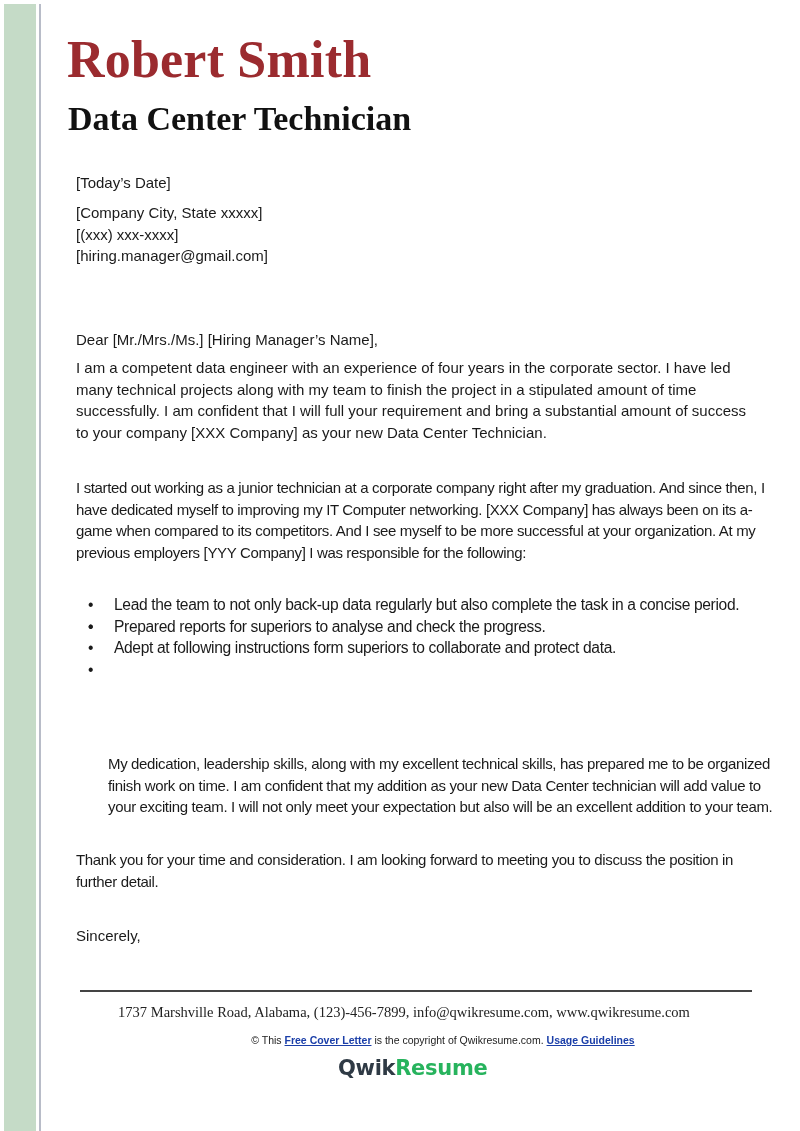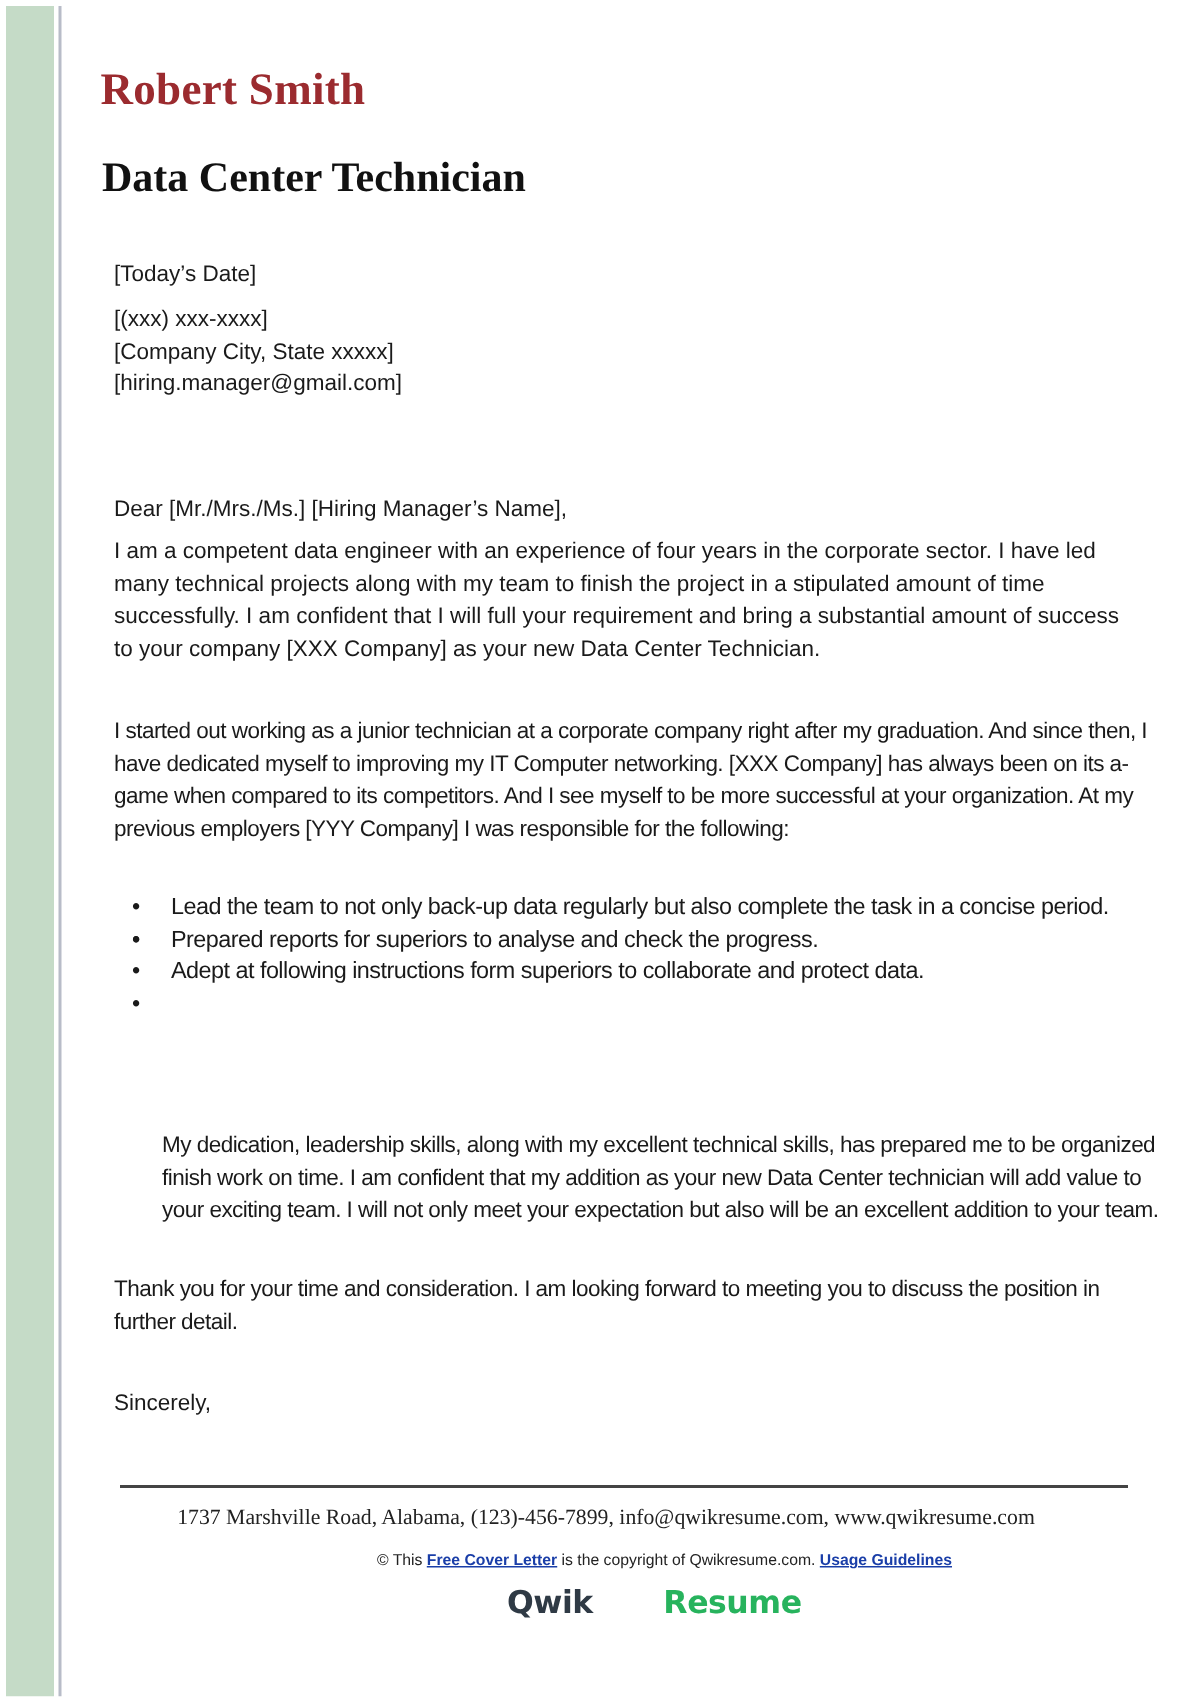--- a/index.html
+++ b/index.html
@@ -8,28 +8,28 @@
       position: absolute; left: 4px; top: 4px; width: 32px; height: 1127px;
       background: #c5dbc7;
     }
     .sidebar-line {
       position: absolute; left: 39px; top: 4px; width: 2px; height: 1127px;
       background: #b8bcc8;
     }
     .name {
       position: absolute; left: 67px; top: 30px;
       font-family: "DejaVu Serif", "Liberation Serif", serif;
-      font-weight: bold; font-size: 30px; line-height: 60px;
+      font-weight: bold; font-size: 52px; line-height: 60px;
       color: #9b2b2f; letter-spacing: 0.2px;
       font-family: "Liberation Serif", serif;
     }
     .job-title {
       position: absolute; left: 68px; top: 97px;
       font-family: "Liberation Serif", serif;
-      font-weight: bold; font-size: 28px; line-height: 44px; color: #111111;
+      font-weight: bold; font-size: 34px; line-height: 44px; color: #111111;
     }
     .block { position: absolute; left: 76px; width: 690px;
       font-family: "Liberation Sans", sans-serif; font-size: 15px; line-height: 21.5px; color: #1a1a1a; }
     .block p { margin: 0; }
     .narrow { letter-spacing: -0.35px; }
     ul.resp {
       position: absolute; left: 76px; top: 594px; width: 690px;
       margin: 0; padding: 0; list-style: none;
       font-family: "Liberation Sans", sans-serif; font-size: 15.6px; line-height: 21.5px; color: #1a1a1a;
       letter-spacing: -0.35px;
@@ -46,38 +46,38 @@
     .copyright {
       position: absolute; left: 0; width: 886px; top: 1034px; text-align: center;
       font-family: "Liberation Sans", sans-serif; font-size: 10.5px; color: #222222;
     }
     .copyright a { color: #1a3ea8; font-weight: bold; text-decoration: underline; }
     .brand {
       position: absolute; left: 338px; top: 1056px;
       font-family: "DejaVu Sans", sans-serif; font-size: 21px; font-weight: 600; letter-spacing: -0.3px;
     }
     .brand .b1 { color: #2f3a45; }
-    .brand .b2 { color: #27b35d; margin-left: 47px; }
+    .brand .b2 { color: #27b35d; }
   </style>
 </head>
 <body>
 
 <div class="sidebar-band"></div>
 <div class="sidebar-line"></div>
 
 <div class="name">Robert Smith</div>
 <div class="job-title">Data Center Technician</div>
 
 <div class="block" style="top:172px;">
   <p>[Today’s Date]</p>
 </div>
 
 <div class="block" style="top:202px;">
+  <p>[Company City, State xxxxx]</p>
   <p>[(xxx) xxx-xxxx]</p>
-  <p>[Company City, State xxxxx]</p>
   <p>[hiring.manager@gmail.com]</p>
 </div>
 
 <div class="block" style="top:329px;">
   <p>Dear [Mr./Mrs./Ms.] [Hiring Manager’s Name],</p>
 </div>
 
 <div class="block" style="top:357px; width:676px;">
   <p>I am a competent data engineer with an experience of four years in the corporate sector. I have led many technical projects along with my team to finish the project in a stipulated amount of time successfully. I am confident that I will full your requirement and bring a substantial amount of success to your company [XXX Company] as your new Data Center Technician.</p>
 </div>

